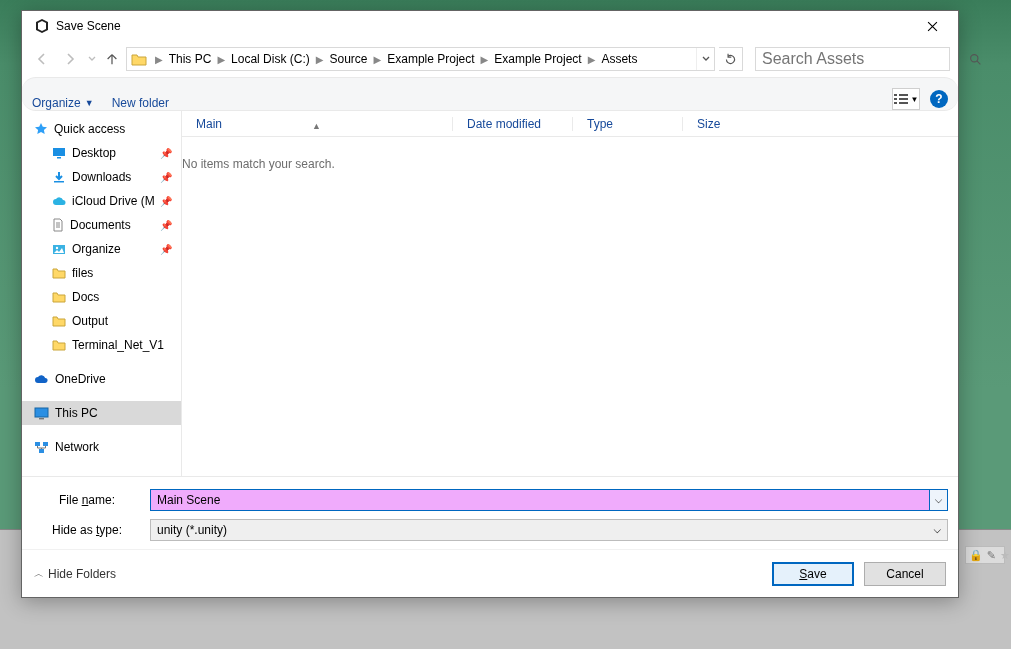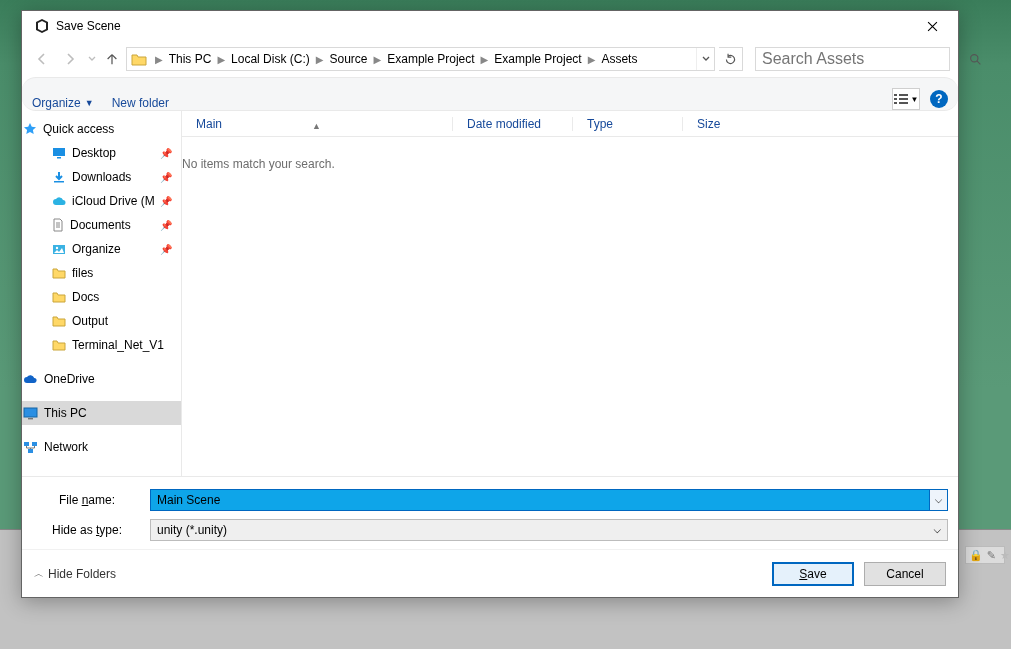--- a/index.html
+++ b/index.html
@@ -53,21 +53,21 @@
   }
   .toolbar .organize, .toolbar .newfolder { color:#16499a; font-size:12px; cursor:pointer; display:flex; align-items:center; gap:4px; }
   .toolbar .right { margin-left:auto; display:flex; align-items:center; gap:10px; }
   .view-btn { width:28px; height:22px; border:1px solid #cfcfcf; background:#fff; display:flex; align-items:center; justify-content:center; font-size:12px; }
   .help-btn { width:18px; height:18px; border-radius:50%; background:#0067c0; color:#fff; font-size:12px; font-weight:bold; display:flex; align-items:center; justify-content:center; }
   
   .body-area { flex:1; display:flex; min-height:0; }
   .tree {
     width:160px; border-right:1px solid #e9e9e9; padding:6px 0; font-size:12px; overflow:hidden;
   }
-  .tree-item { height:24px; display:flex; align-items:center; padding-left:1px; gap:6px; cursor:pointer; white-space:nowrap; }
+  .tree-item { height:24px; display:flex; align-items:center; padding-left:12px; gap:6px; cursor:pointer; white-space:nowrap; }
   .tree-item.indent { padding-left:30px; }
   .tree-item.selected { background:#d9d9d9; }
   .tree-item .pin { margin-left:auto; margin-right:8px; color:#909090; font-size:10px; }
   .tree-spacer { height:10px; }
   .list-area { flex:1; display:flex; flex-direction:column; }
   .col-headers {
     height:26px; border-bottom:1px solid #e9e9e9; display:flex; align-items:center;
     font-size:12px; color:#16499a;
   }
   .col { padding-left:14px; }
@@ -77,21 +77,21 @@
   .col.type { width:110px; border-left:1px solid #eaeaea; }
   .col.size { width:80px; border-left:1px solid #eaeaea; }
   .empty-msg { text-align:left; color:#6d6d6d; font-size:12px; margin-top:20px; }
   
   .fields { border-top:1px solid #e9e9e9; padding:10px 10px 2px 10px; }
   .field-row { display:flex; align-items:center; height:26px; margin-bottom:4px; }
   .field-label { width:118px; text-align:center; font-size:12px; padding-right:8px; }
   .field-label .ul { text-decoration:underline; }
   .fn-input {
     flex:1; height:22px; border:1px solid #0067c0; font-size:12px; padding:0 6px; outline:none;
-    background:#0ea5e9;
+    background:#f0abfc;
   }
   .fn-combo-btn { width:18px; height:22px; border:1px solid #0067c0; border-left:none; background:#eef4fb; display:flex; align-items:center; justify-content:center; font-size:10px; color:#333; }
   .type-select {
     flex:1; height:22px; border:1px solid #bcbcbc; background:#efefef; display:flex; align-items:center; padding:0 6px; font-size:12px; justify-content:space-between;
   }
   
   .footer {
     height:48px; display:flex; align-items:center; padding:0 12px; border-top:1px solid #f1f1f1;
   }
   .hide-folders { font-size:12px; color:#333; display:flex; align-items:center; gap:4px; cursor:pointer; }

